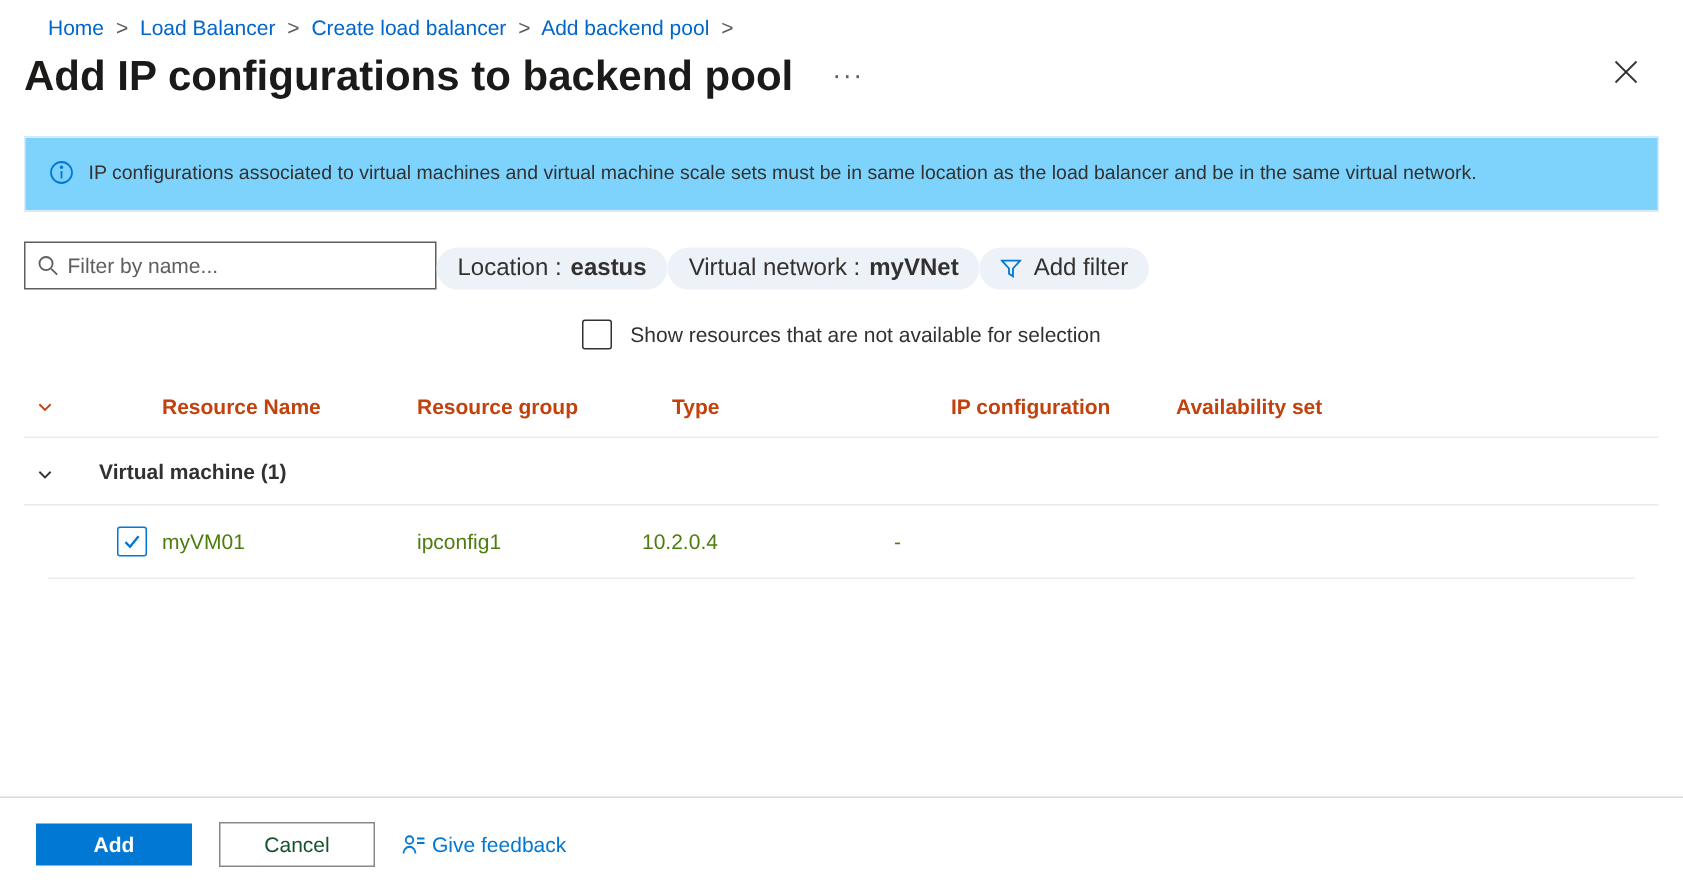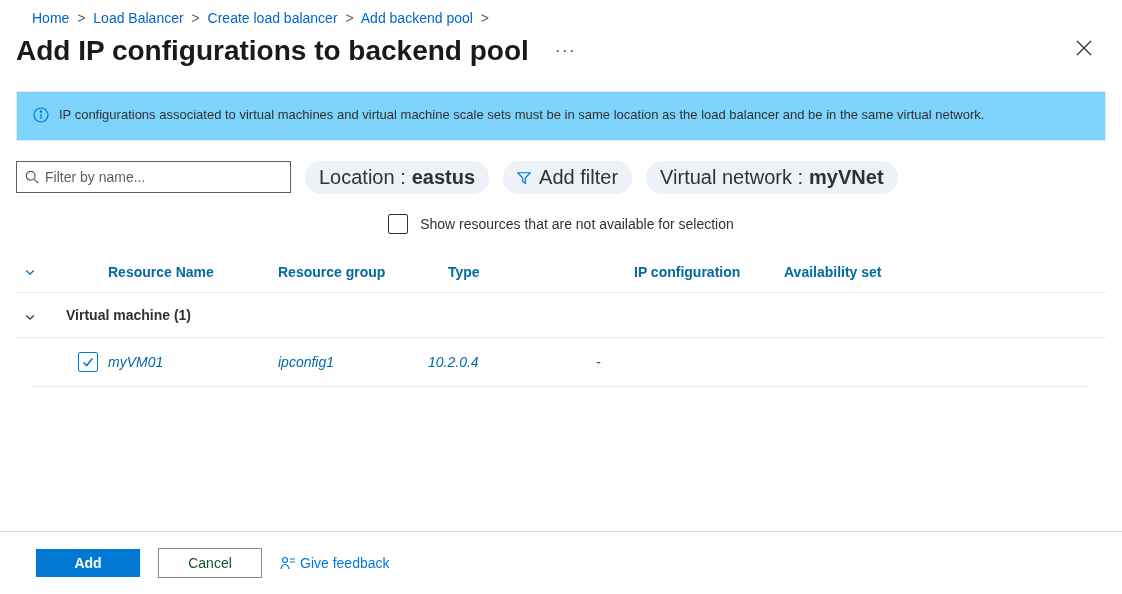--- a/index.html
+++ b/index.html
@@ -69,23 +69,22 @@
       flex-shrink: 0;
       margin-top: 1px;
     }
     .info-text {
       font-size: 13px;
       color: #323130;
       line-height: 1.4;
     }
     .filter-row {
       display: flex;
-      align-items: flex-start;
+      align-items: flex-end;
       padding: 6px 16px;
-      gap: 14px;
     }
     .filter-box {
       display: flex;
       align-items: center;
       border: 1px solid #605e5c;
       width: 275px;
       height: 32px;
       padding: 0 8px;
     }
     .filter-box svg { color: #605e5c; margin-right: 6px; flex-shrink: 0; }
@@ -94,21 +93,21 @@
       outline: none;
       font-size: 14px;
       width: 100%;
       color: #323130;
     }
     .filter-input::placeholder { color: #605e5c; }
     .pill {
       background: #edf2f8;
       border-radius: 16px;
       padding: 5px 14px;
-      font-size: 20px;
+      font-size: 16px;
       color: #323130;
       display: inline-flex;
       align-items: center;
       cursor: pointer;
     }
     .pill .bold { font-weight: 700; margin-left: 6px; }
     .pill svg { margin-right: 8px; color: #0078d4; }
     .checkbox-row {
       display: flex;
       align-items: center;
@@ -131,21 +130,21 @@
       border-color: #0078d4;
     }
     .cb.checked svg { color: #0078d4; }
     .table-wrap { padding: 0 16px; }
     .thead-row {
       display: flex;
       align-items: center;
       padding: 12px 8px;
       font-weight: 600;
       font-size: 14px;
-      color: #0369a1;
+      color: #c2410c;
     }
     .col-chev { width: 42px; display:flex; align-items:center; }
     .col-cb { width: 42px; }
     .col-name { width: 170px; }
     .col-rg { width: 170px; }
     .col-type { width: 186px; }
     .col-ipcfg { width: 150px; }
     .col-ipaddr { width: 168px; }
     .col-avail { width: 148px; }
     .group-row {
@@ -157,29 +156,29 @@
     }
     .group-row .chev { width: 42px; display:flex; align-items:center; cursor:pointer; }
     .data-row {
       display: flex;
       align-items: center;
       padding: 14px 8px;
       border-top: 1px solid #edebe9;
     }
     .data-row .col-chev { width: 42px; }
     .data-row .col-cb { width: 42px; padding-left: 12px; }
-    .data-row .cell { font-size: 14px; color: #0369a1; font-style: italic; }
+    .data-row .cell { font-size: 14px; color: #4d7c0f; }
     .bottom-border { border-top: 1px solid #edebe9; margin: 0 16px; }
     .footer-bar {
       position: absolute;
       bottom: 0;
       left: 0;
       right: 0;
       border-top: 1px solid #dadada;
-      padding: 16px 36px;
+      padding: 16px 24px;
       display: flex;
       align-items: center;
       gap: 18px;
       background: #fff;
     }
     .btn-primary {
       background: #0078d4;
       color: #fff;
       border: none;
       padding: 6px 0;
@@ -249,28 +248,28 @@
         <circle cx="6.5" cy="6.5" r="5"></circle>
         <line x1="10.5" y1="10.5" x2="15" y2="15"></line>
       </svg>
     <input class="filter-input" placeholder="Filter by name..." style="">
   </div>
   <span class="pill">
     <span>Location : </span>
     <span class="bold">eastus</span>
   </span>
   <span class="pill">
+    <span>Virtual network : </span>
+    <span class="bold">myVNet</span>
+  </span>
+  <span class="pill">
     <svg width="14" height="14" viewBox="0 0 16 16" fill="none" stroke="currentColor" stroke-width="1.4">
         <polygon points="1,2 15,2 9.5,8 9.5,14 6.5,12 6.5,8"></polygon>
       </svg>
     <span>Add filter</span>
-  </span>
-  <span class="pill">
-    <span>Virtual network : </span>
-    <span class="bold">myVNet</span>
   </span>
 </div>
 
 <div class="checkbox-row">
   <span class="cb"></span>
   <span>Show resources that are not available for selection</span>
 </div>
 
 <div class="table-wrap">
   <div class="thead-row">

